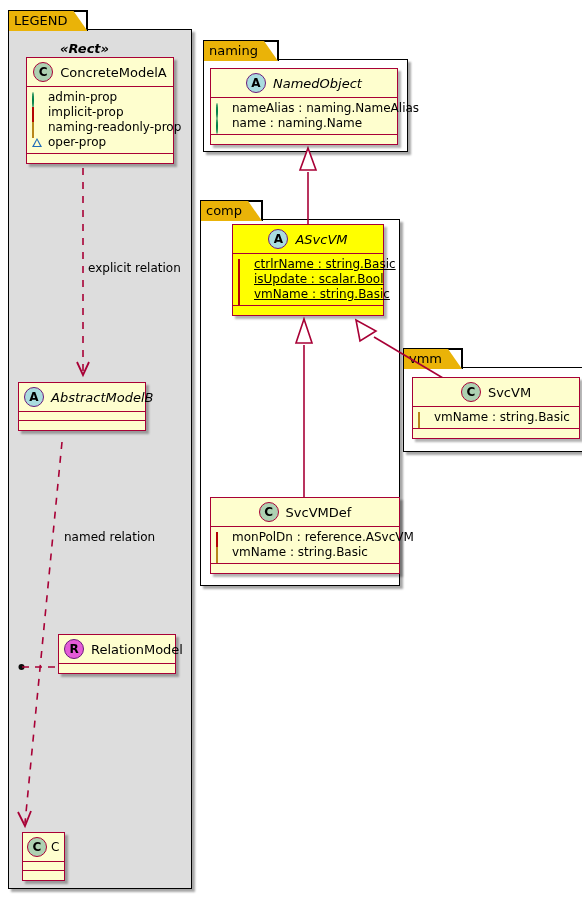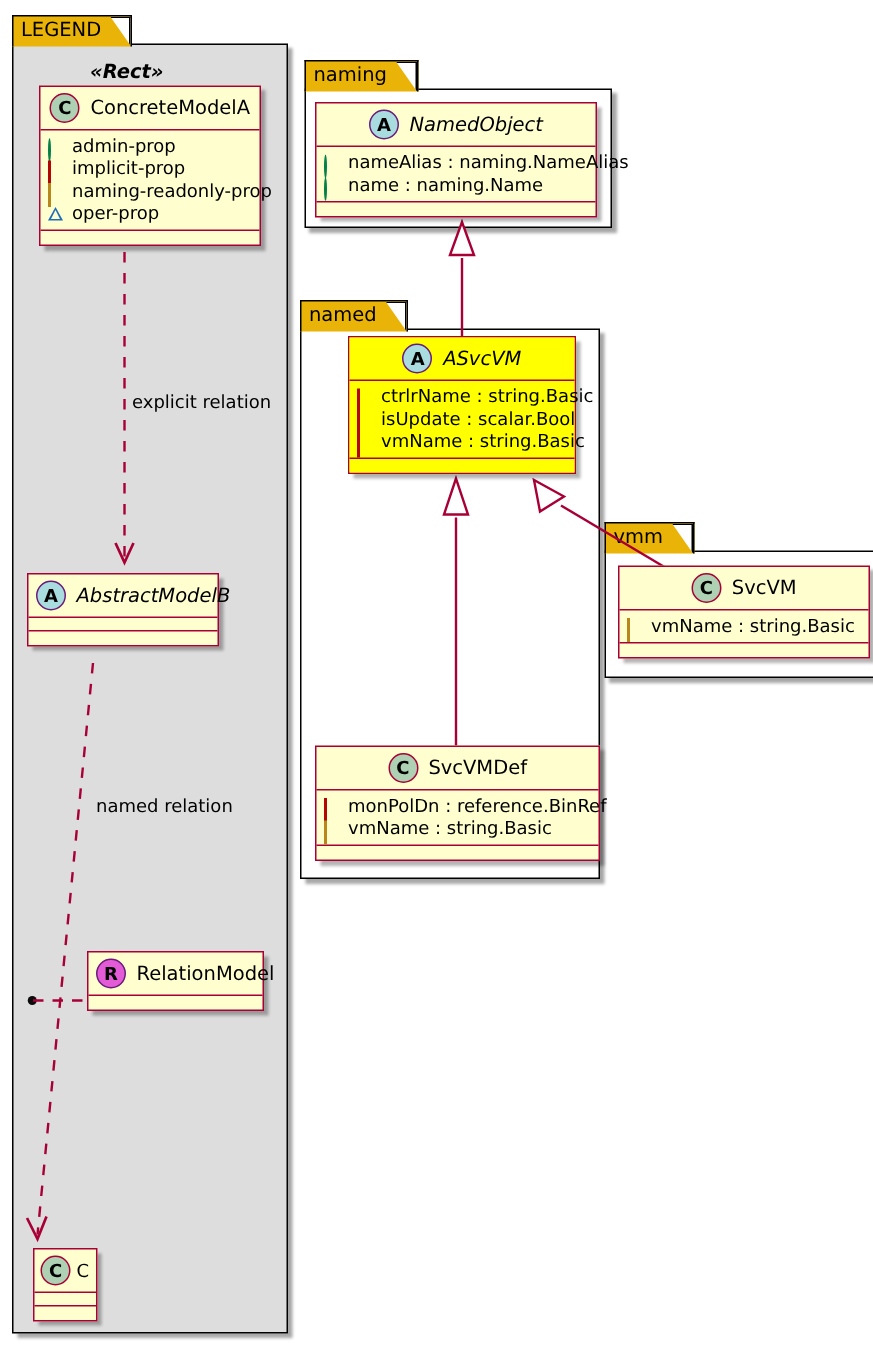--- a/index.html
+++ b/index.html
@@ -85,21 +85,21 @@
   }
   .badge-C { background: #ADD1B2; border: 1px solid #A80036; color: #000; }
   .badge-A { background: #A9DCDF; border: 1px solid #6A1B7A; color: #000; }
   .badge-R { background: #E45BD8; border: 1px solid #6A1B7A; color: #000; }
 
   .cls-attrs {
     box-sizing:border-box;
     border-bottom: 1px solid #A80036;
     padding: 3px 5px 3px 5px;
   }
-  .cls.hl .cls-attrs { background:#FFFF00; }
+  .cls.hl .cls-attrs { background:#FFFF00;text-decoration:underline; }
   .cls-attrs.empty { height: 9px; padding: 0; }
   .cls-methods {
     box-sizing:border-box;
     height: 9px;
   }
   .cls.hl .cls-methods { background:#FFFF00; }
 
   .attr {
     display: flex; align-items: center; gap: 6px;
     font-size: 12px; color: #000; line-height: 15px;
@@ -226,21 +226,21 @@
       <div class="attr">
         <span class="vis"><span class="vis-circle"></span></span>
         <span>name : naming.Name</span>
       </div>
     </div>
     <div class="cls-methods"></div>
   </div>
 
   <div class="pkg" style="left:200px; top:200px; width:200px; height:386px;">
     <div class="pkg-body pkg-shadow" style="top:19px; width:200px; height:367px;"></div>
-    <div class="pkg-tab">named</div>
+    <div class="pkg-tab">comp</div>
   </div>
 
   <div class="cls hl" style="left:232px; top:224px; width:152px;">
     <div class="cls-title">
       <span class="badge badge-A">A</span>
       <span class="cls-name abs">ASvcVM</span>
     </div>
     <div class="cls-attrs">
       <div class="attr">
         <span class="vis"><span class="vis-square"></span></span>
@@ -259,21 +259,21 @@
   </div>
 
   <div class="cls" style="left:210px; top:497px; width:190px;">
     <div class="cls-title">
       <span class="badge badge-C">C</span>
       <span class="cls-name">SvcVMDef</span>
     </div>
     <div class="cls-attrs">
       <div class="attr">
         <span class="vis"><span class="vis-square"></span></span>
-        <span>monPolDn : reference.BinRef</span>
+        <span>monPolDn : reference.ASvcVM</span>
       </div>
       <div class="attr">
         <span class="vis"><span class="vis-diamond"></span></span>
         <span>vmName : string.Basic</span>
       </div>
     </div>
     <div class="cls-methods"></div>
   </div>
 
   <div class="pkg" style="left:403px; top:348px; width:186px; height:104px;">

